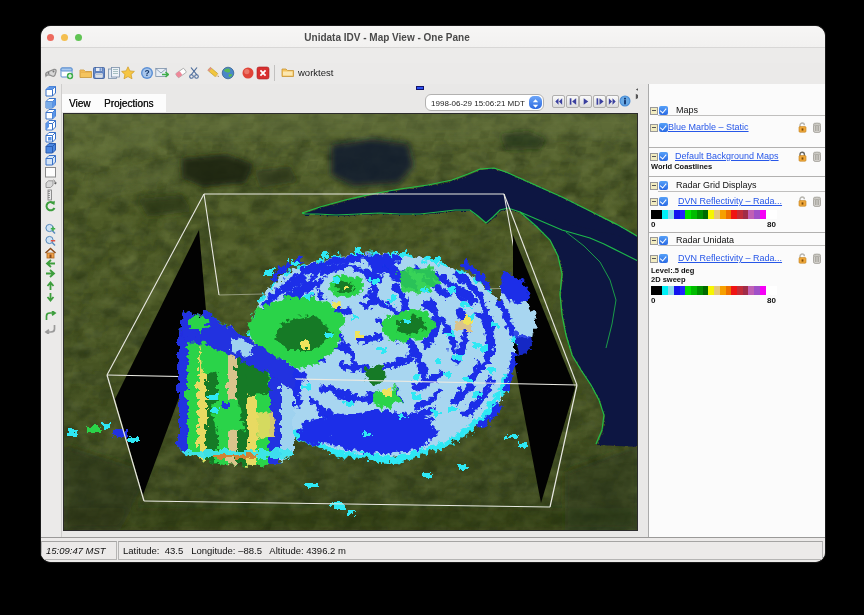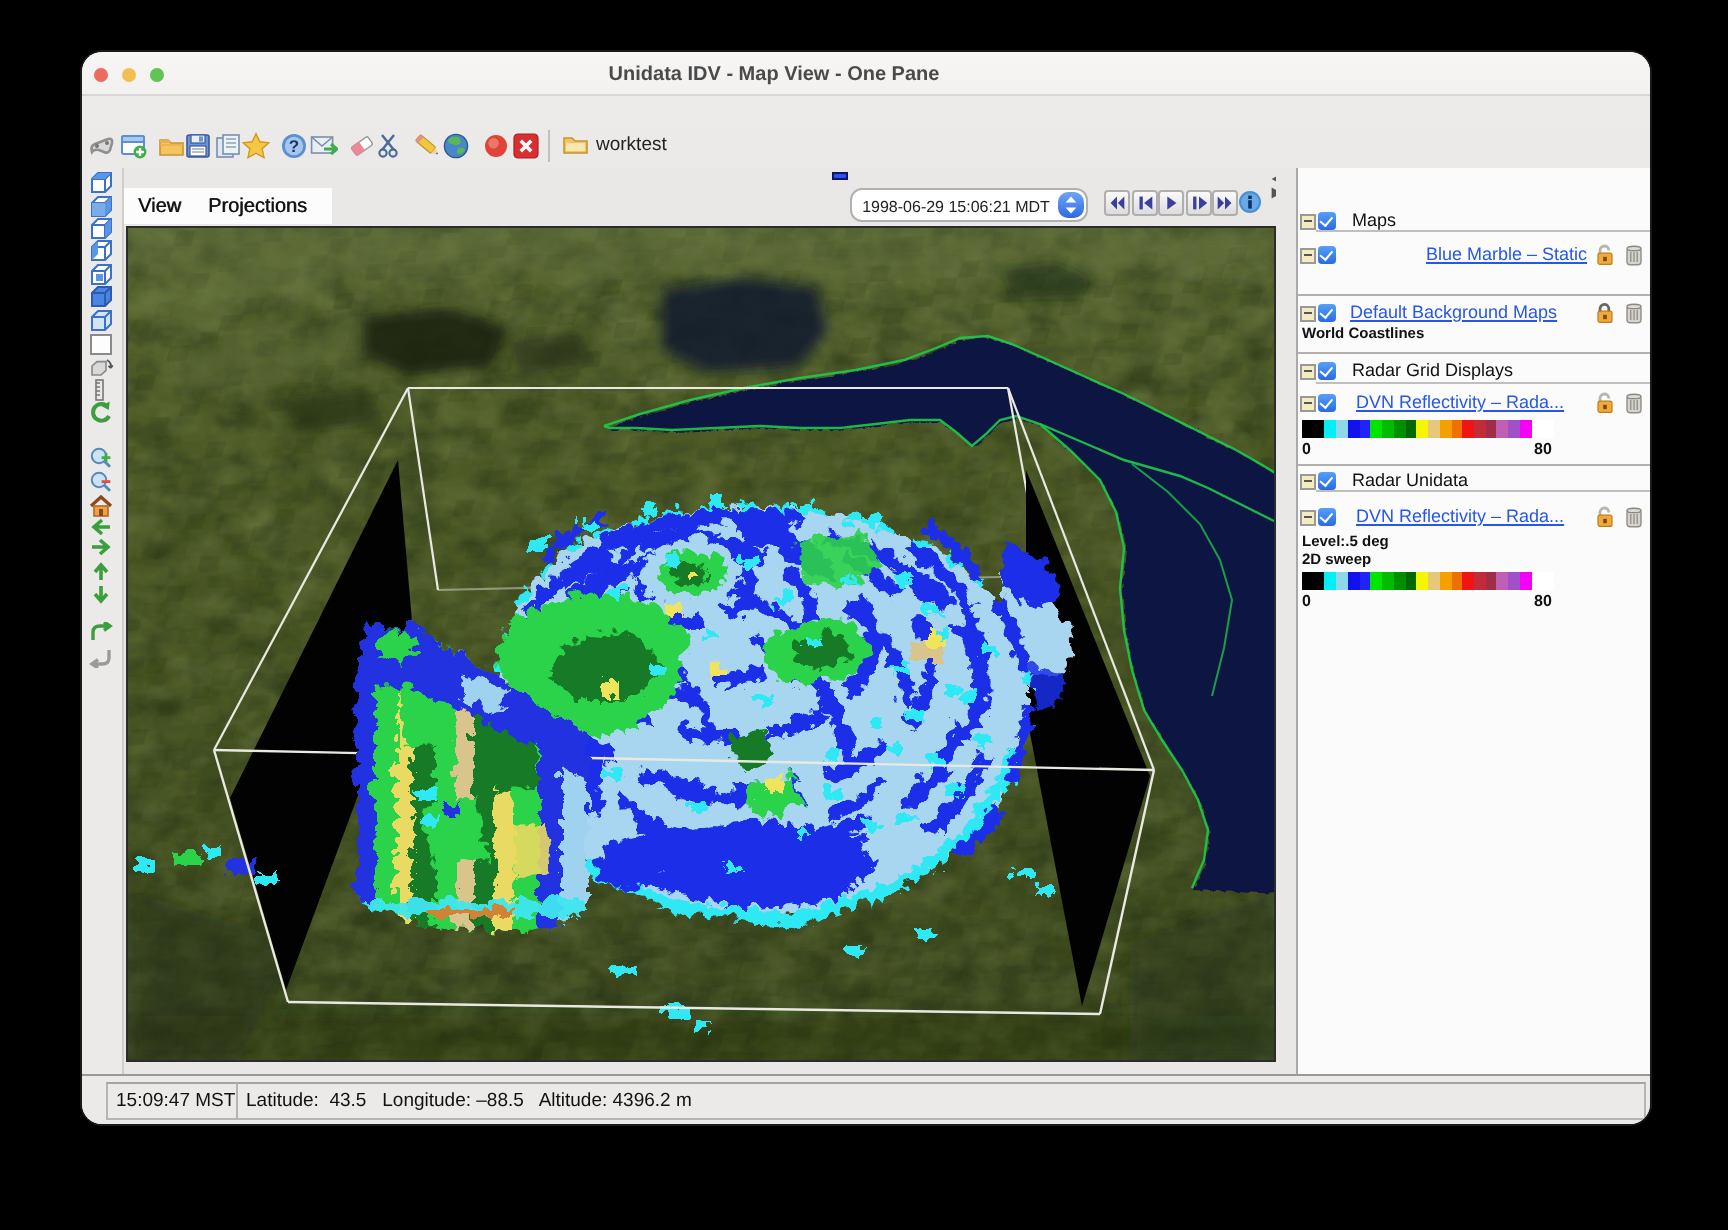--- a/index.html
+++ b/index.html
@@ -563,21 +563,21 @@
 
       <div class="lrow" style="left:0;top:21px;">
           <div class="exp"></div>
           <div class="chk"></div>
           <span class="cat">Maps</span>
         </div>
       <div class="rowline" style="top:31px;"></div>
       <div class="lrow" style="left:0;top:38px;">
           <div class="exp"></div>
           <div class="chk"></div>
-          <span class="lnk" style="left:19px;margin-left:45px;">Blue Marble – Static</span>
+          <span class="lnk" style="left:19px;">Blue Marble – Static</span>
         <svg class="lock" width="11" height="11" viewBox="0 0 11 11">
             <path d="M3,5 V3.2 A2.2,2.2 0 0 1 7.4,3.2" fill="none" stroke="#b8b6b0" stroke-width="1.4"></path>
             <rect x="2" y="4.6" width="7" height="5.6" rx="1" fill="#f0a93c" stroke="#c07d18" stroke-width="0.6"></rect>
             <rect x="4.6" y="6.4" width="1.8" height="2.2" fill="#7c4a08"></rect>
           </svg>
         <svg class="trash" width="10" height="11" viewBox="0 0 10 11">
             <rect x="1.5" y="2" width="7" height="8.4" rx="1.6" fill="#d6d4cf" stroke="#908e86" stroke-width="0.7"></rect>
             <ellipse cx="5" cy="2.2" rx="3.5" ry="1.1" fill="#dddbd6" stroke="#8a8880" stroke-width="0.7"></ellipse>
             <path d="M3.4,4 V9 M5,4 V9 M6.6,4 V9" stroke="#8a8880" stroke-width="0.6"></path>
           </svg>
@@ -696,16 +696,16 @@
           <div style="background:#a050c8"></div>
           <div style="background:#f600f6"></div>
           <div style="background:#fff"></div>
           <div style="background:#fff"></div>
       </div>
       <div class="cl0" style="top:212px;">0</div>
         <div class="cl80" style="top:212px;">80</div>
     </div>
   </div>
   <div class="abs" id="statusbar">
-    <div class="cell" style="left:12px;width:70px;padding-left:4px;">15:09:47 MST</div>
+    <div class="cell" style="left:0;width:70px;padding-left:4px;font-style:italic;">15:09:47 MST</div>
     <div class="cell" style="left:77px;width:699px;padding-left:4px;">Latitude:&nbsp; 43.5&nbsp;&nbsp; Longitude: –88.5&nbsp;&nbsp; Altitude: 4396.2 m</div>
   </div>
 </div>
 
 </body></html>

